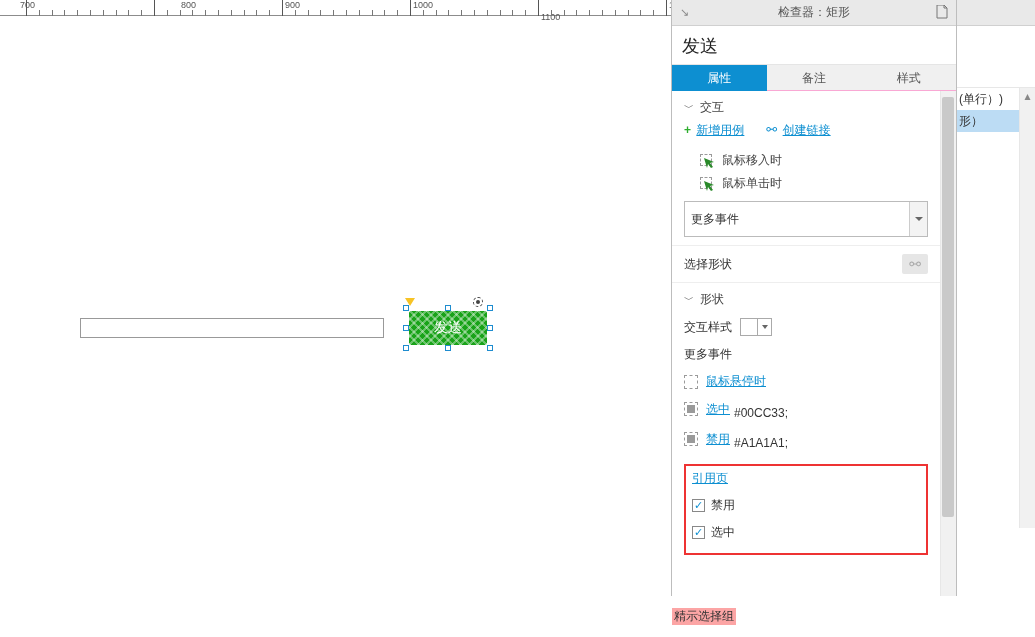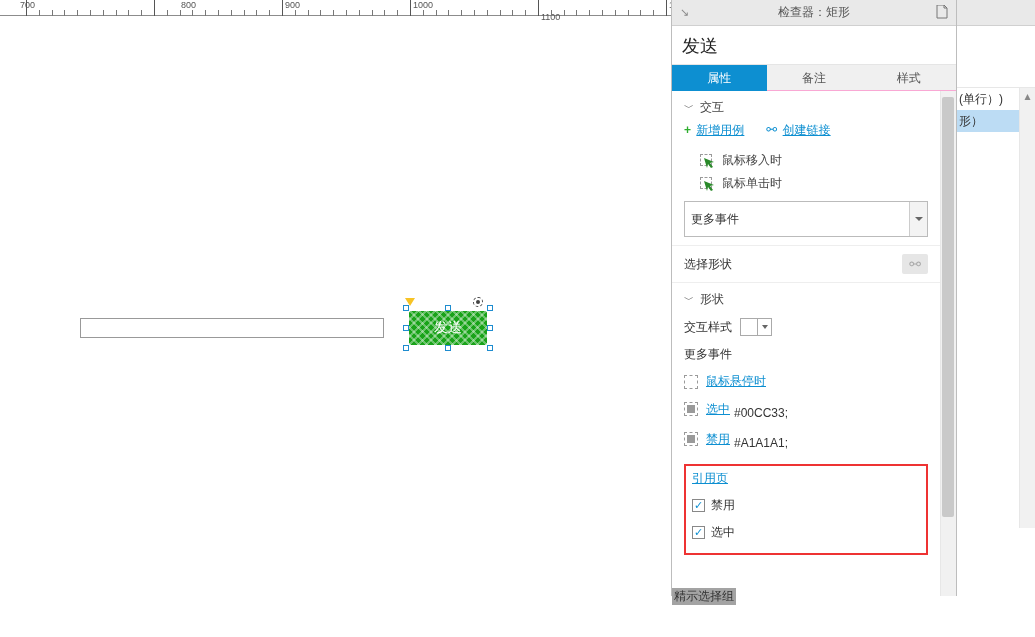--- a/index.html
+++ b/index.html
@@ -82,21 +82,21 @@
   .ix-list .row { display: flex; align-items: center; padding: 4px 0; }
   .ix-list .row .ic { width:14px; height:14px; border:1px dashed #9a9a9a; margin-right:8px; position:relative; }
   .ix-list .row .ic.filled::after { content:""; position:absolute; left:2px; top:2px; width:8px; height:8px; background:#9a9a9a;}
   .ix-list .row .lbl { color: #0d8fd1; text-decoration: underline; cursor: pointer; }
   .ix-list .row .val { color: #333; margin-left: 4px; margin-top: 8px; }
 
   .red-box { border: 2px solid #e33; padding: 4px 6px 12px; }
   .checkbox-row { display:flex; align-items:center; margin-top:10px; cursor:pointer; }
   .checkbox-row .cb { width:13px; height:13px; border:1px solid #888; margin-right:6px; display:flex; align-items:center; justify-content:center; background:#fff; }
   .checkbox-row .cb.checked::after { content:"✓"; font-size:11px; line-height:11px; color:#0d8fd1; }
-  .group-label-cut { position:absolute; left:672px; top:588px; font-size:12px; color:#333; background:#a3a3a3; padding:0 2px;font-family:Liberation Serif, serif;}
+  .group-label-cut { position:absolute; left:672px; top:608px; font-size:12px; color:#333; background:#fca5a5; padding:0 2px;font-family:Liberation Serif, serif;}
 
   
   .rside { position: absolute; left: 957px; top: 0; width: 78px; height: 637px; background: #fff; }
   .rside .toprow { height: 26px; background: #e9e9e9; border-bottom:1px solid #d0d0d0; }
   .rside .big-empty { height: 62px; border-bottom:1px solid #e7e7e7;}
   .rside .line { height: 22px; display:flex;align-items:center; padding-left: 2px; color:#333; font-size:12px;}
   .rside .line.hl { background:#bcdcf4; }
   .rside .vscroll { position:absolute; right:0; top:88px; width:16px; height:440px; background:#f1f1f1; border-left:1px solid #e7e7e7;}
   .rside .vscroll .arrow { height:16px; display:flex; align-items:center;justify-content:center; color:#888; cursor:pointer;}
 

